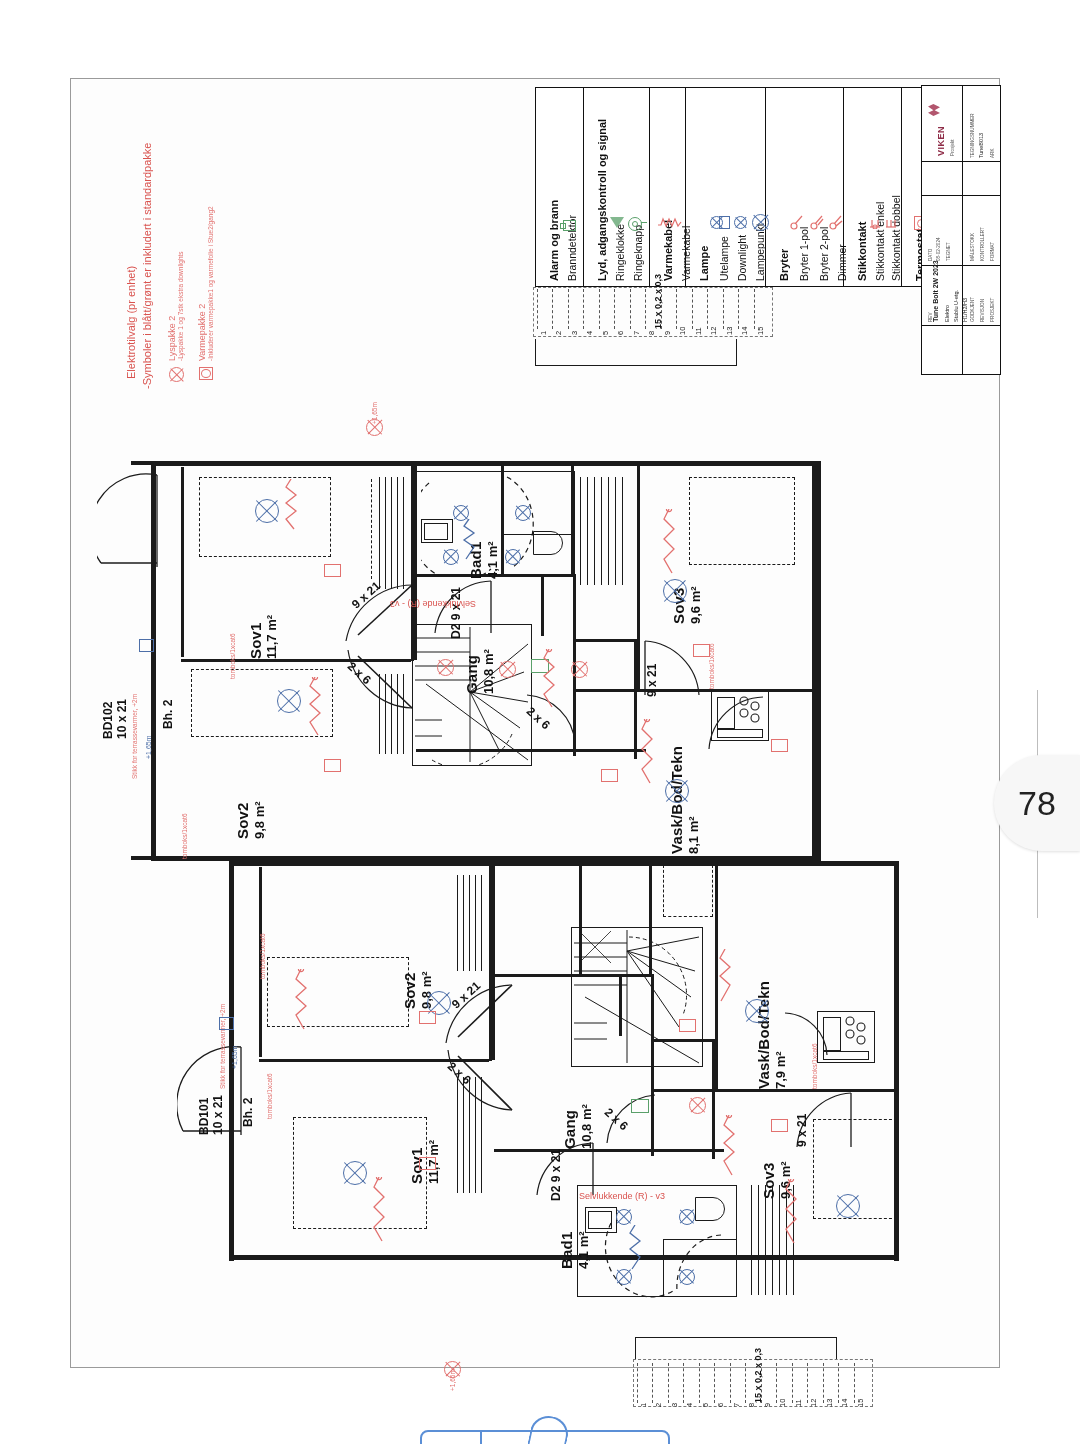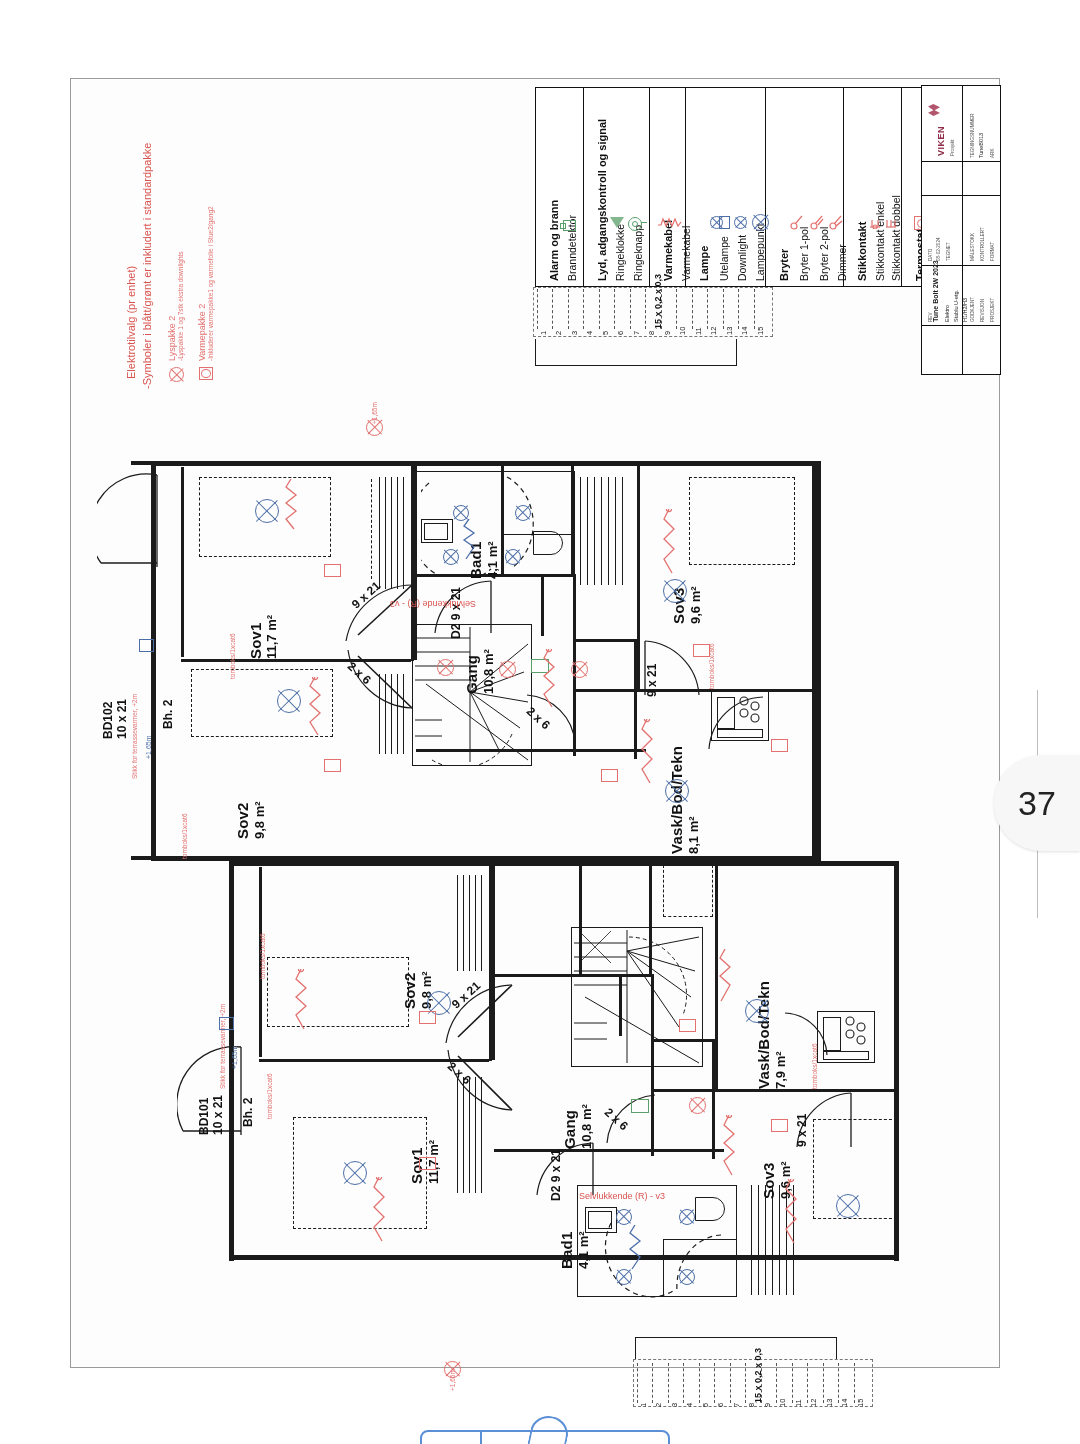--- a/index.html
+++ b/index.html
@@ -730,21 +730,21 @@
             <div class="dimnum" style="left: 222.533px; top: 70px;">15</div>
           </div>
     </div>
 
   </div>
   </div>
 
   <div class="badgeline" style="top:690px;height:70px;"></div>
   <div class="badgeline" style="top:848px;height:70px;"></div>
   <div id="badge">
-    <span>37</span>
+    <span>78</span>
   </div>
 
   <div id="btmbar">
     <div class="bbseg" style="left:58px;"></div>
     <div class="bbarc"></div>
   </div>
 
 </div>
 
 </body></html>

